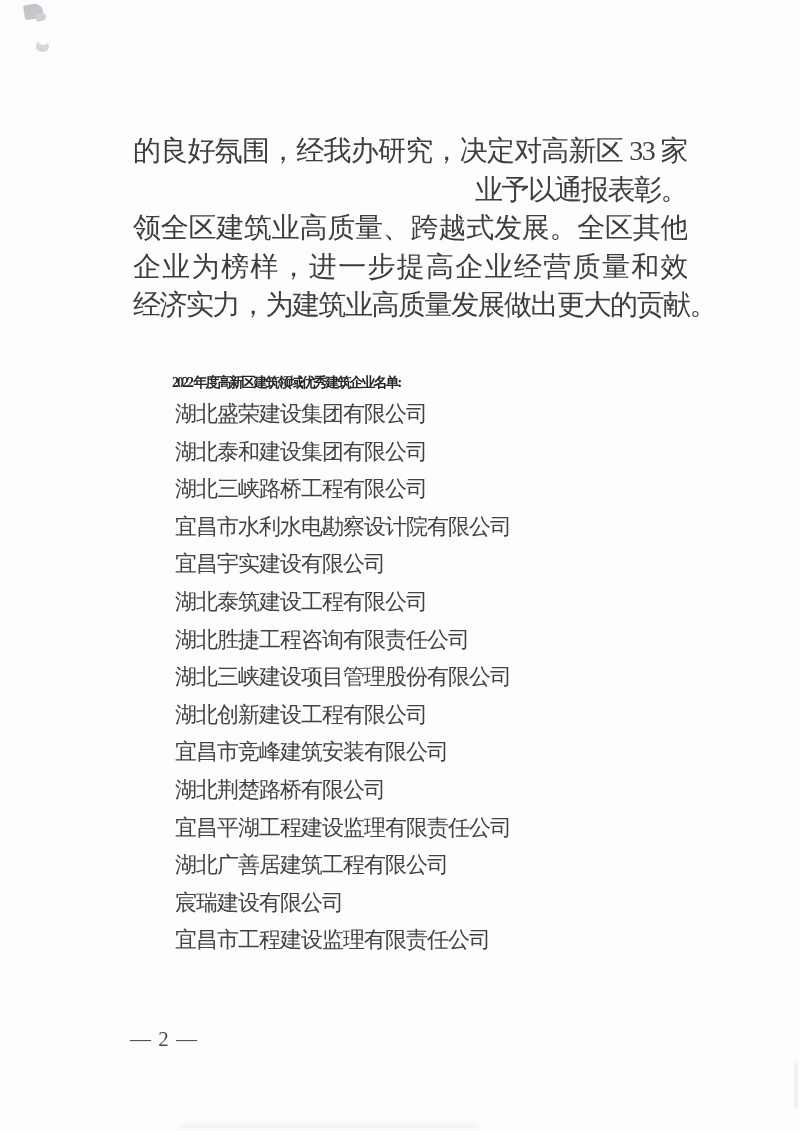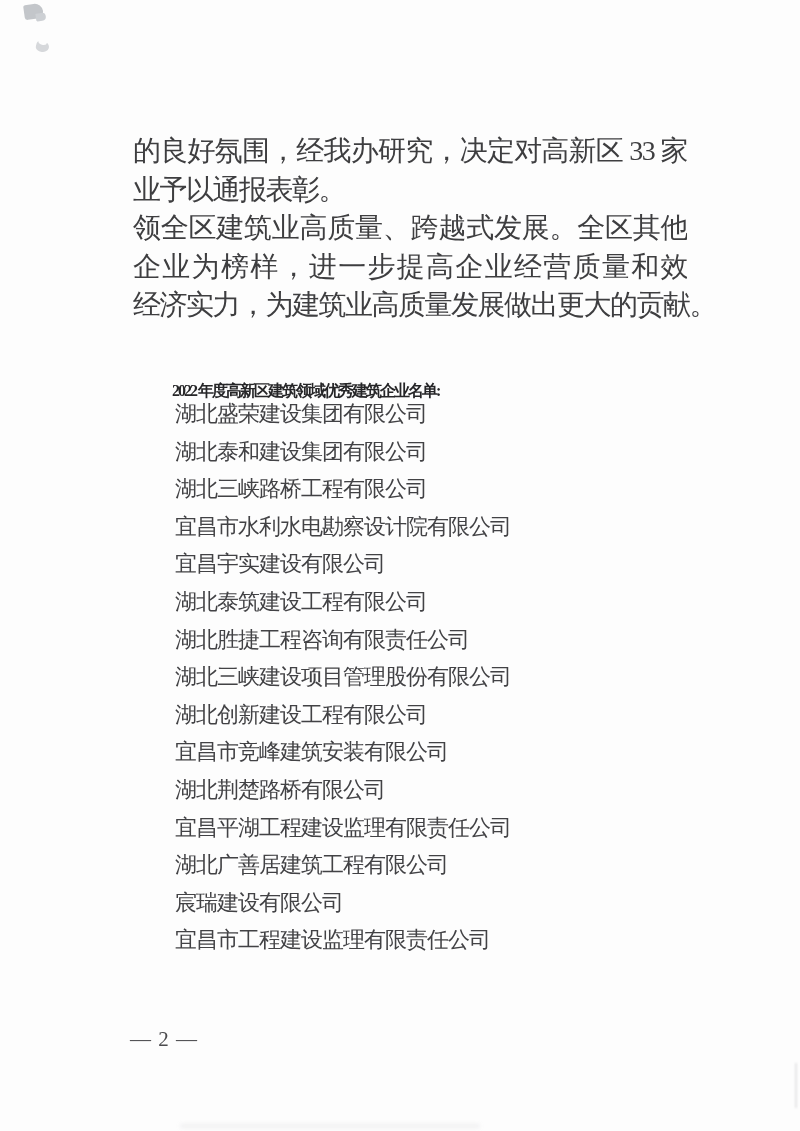--- a/index.html
+++ b/index.html
@@ -61,39 +61,40 @@
     top: 132px;
     width: 554px;
     color: #3e3e40;
     font-size: 28px;
     letter-spacing: -1.5px;
   }
   .line {
     height: 38.6px;
     line-height: 38.6px;
     white-space: nowrap;
+    text-align: right;
   }
   .line.justify {
     white-space: normal;
     text-align: justify;
     text-align-last: justify;
     overflow: hidden;
   }
   .line.indent {
     text-indent: 38px;
   }
 
   
   .heading {
     position: absolute;
     left: 172px;
-    top: 372px;
+    top: 364px;
     height: 38px;
     line-height: 38px;
-    font-size: 16px;
+    font-size: 14px;
     font-weight: bold;
     letter-spacing: -2px;
     color: #262628;
     white-space: nowrap;
   }
 
   
   .companies {
     position: absolute;
     left: 175px;

